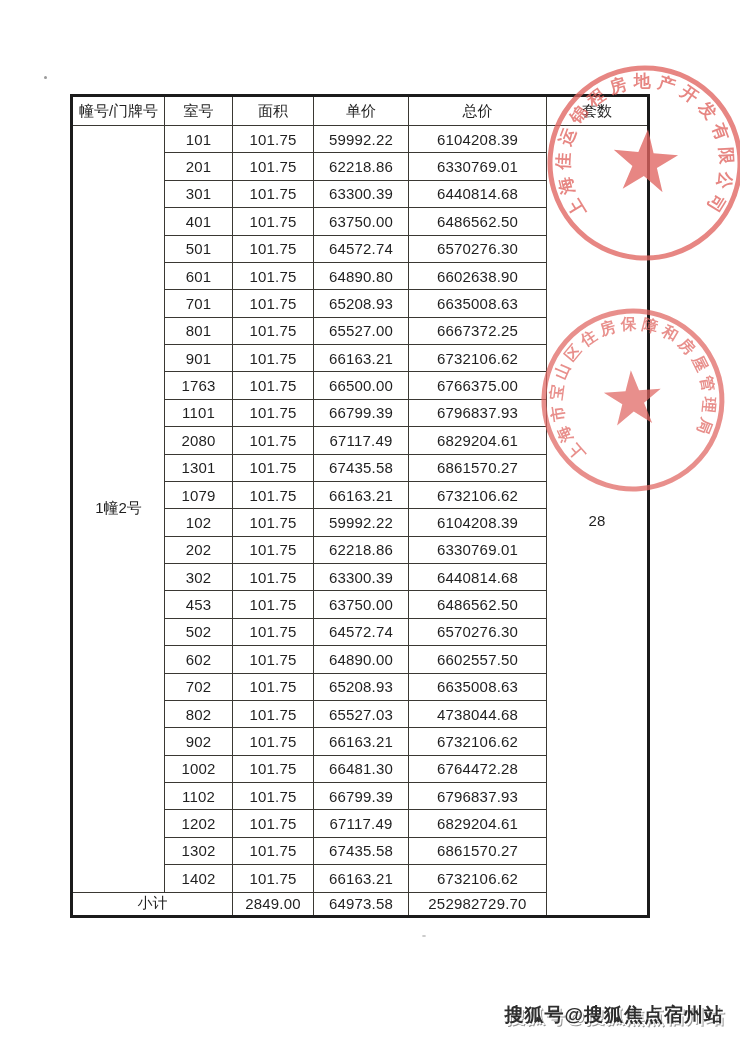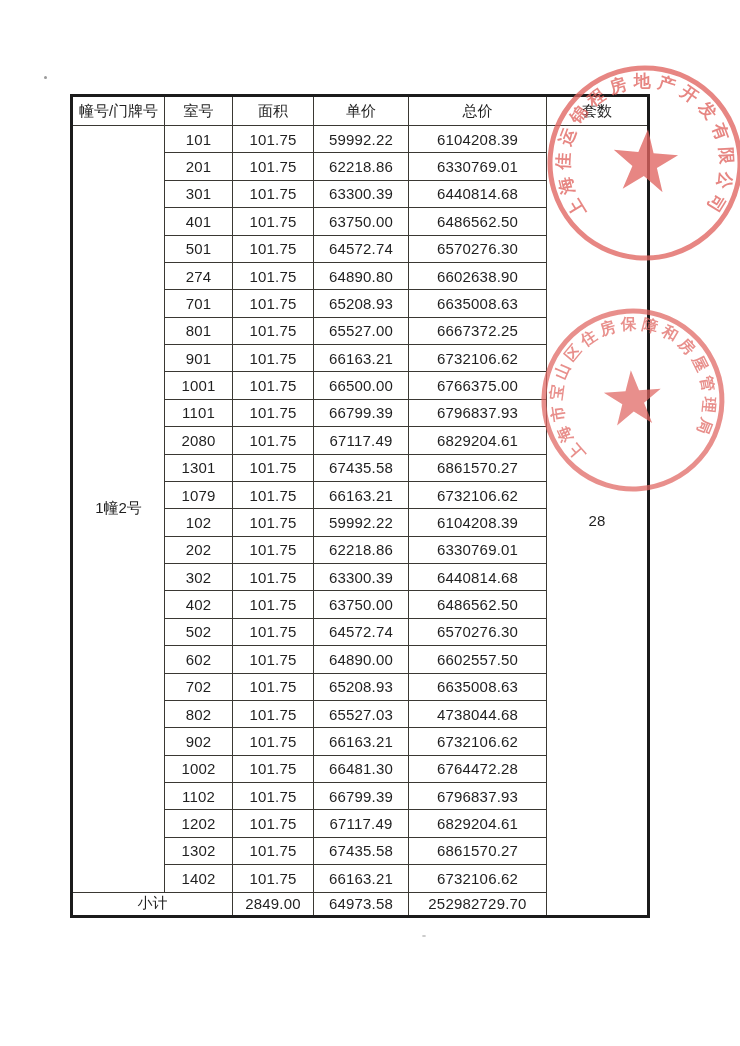--- a/index.html
+++ b/index.html
@@ -98,21 +98,21 @@
           <td class="num">63750.00</td>
           <td class="num">6486562.50</td>
         </tr>
         <tr>
           <td class="num">501</td>
           <td class="num">101.75</td>
           <td class="num">64572.74</td>
           <td class="num">6570276.30</td>
         </tr>
         <tr>
-          <td class="num">274</td>
+          <td class="num">601</td>
           <td class="num">101.75</td>
           <td class="num">64890.80</td>
           <td class="num">6602638.90</td>
         </tr>
         <tr>
           <td class="num">701</td>
           <td class="num">101.75</td>
           <td class="num">65208.93</td>
           <td class="num">6635008.63</td>
         </tr>
@@ -122,21 +122,21 @@
           <td class="num">65527.00</td>
           <td class="num">6667372.25</td>
         </tr>
         <tr>
           <td class="num">901</td>
           <td class="num">101.75</td>
           <td class="num">66163.21</td>
           <td class="num">6732106.62</td>
         </tr>
         <tr>
-          <td class="num">1001</td>
+          <td class="num">1763</td>
           <td class="num">101.75</td>
           <td class="num">66500.00</td>
           <td class="num">6766375.00</td>
         </tr>
         <tr>
           <td class="num">1101</td>
           <td class="num">101.75</td>
           <td class="num">66799.39</td>
           <td class="num">6796837.93</td>
         </tr>
@@ -170,21 +170,21 @@
           <td class="num">62218.86</td>
           <td class="num">6330769.01</td>
         </tr>
         <tr>
           <td class="num">302</td>
           <td class="num">101.75</td>
           <td class="num">63300.39</td>
           <td class="num">6440814.68</td>
         </tr>
         <tr>
-          <td class="num">402</td>
+          <td class="num">453</td>
           <td class="num">101.75</td>
           <td class="num">63750.00</td>
           <td class="num">6486562.50</td>
         </tr>
         <tr>
           <td class="num">502</td>
           <td class="num">101.75</td>
           <td class="num">64572.74</td>
           <td class="num">6570276.30</td>
         </tr>
@@ -274,14 +274,15 @@
         <defs>
           <path id="arc-stamp2" d="M 44.8 145.2 A 71 71 0 1 1 145.2 145.2" fill="none"></path>
         </defs>
         <text font-size="15.5" font-weight="bold" fill="#e06560" letter-spacing="4.5" font-family="'Liberation Sans','DejaVu Sans',sans-serif">
           <textPath href="#arc-stamp2" startOffset="0">上海市宝山区住房保障和房屋管理局</textPath>
         </text>
       </g>
     </svg>
   </div>
 
+  <div class="watermark">搜狐号@搜狐焦点宿州站</div>
 
 </div>
 
 </body></html>

